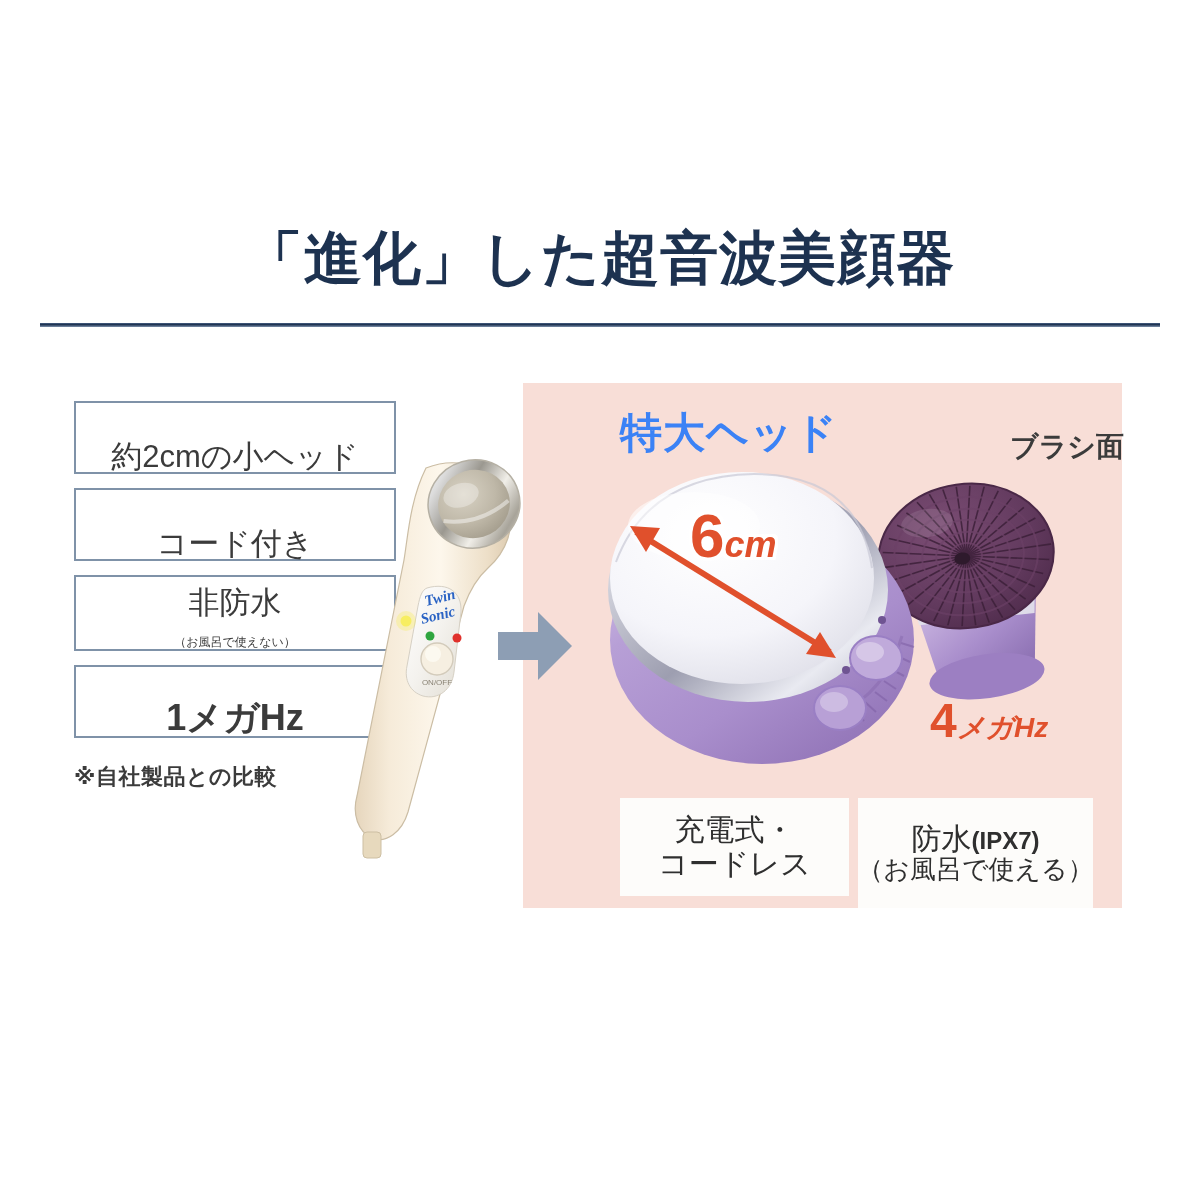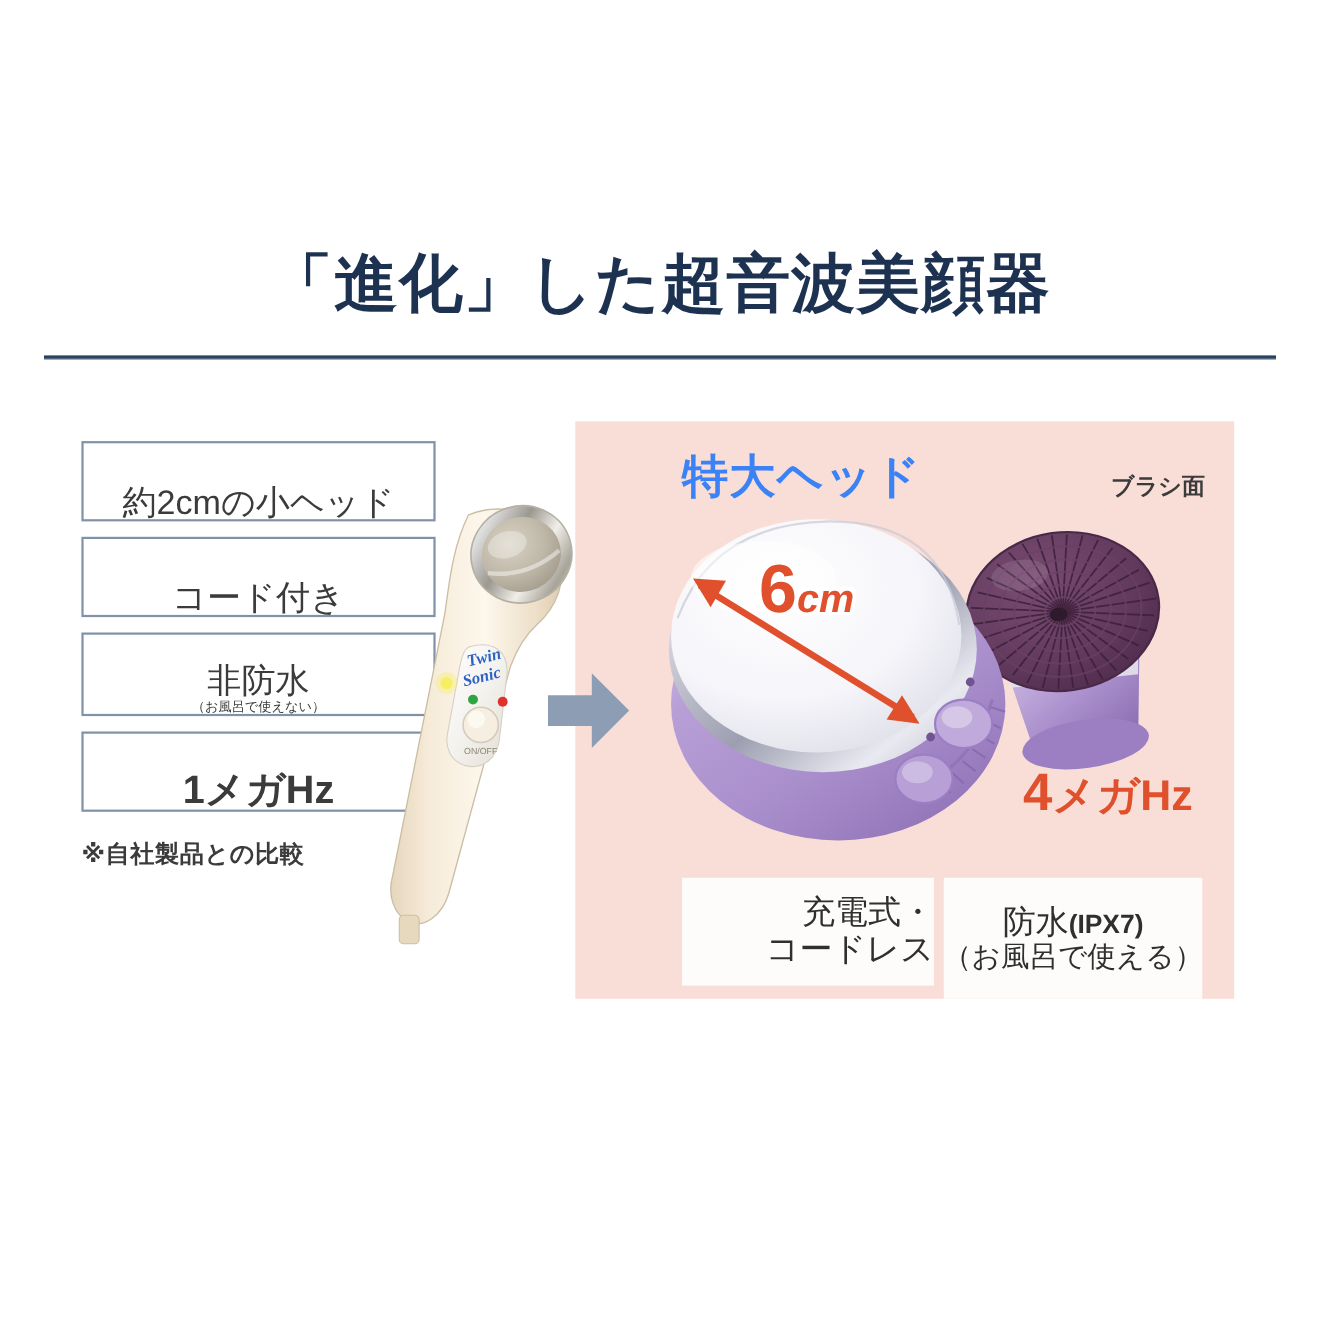--- a/index.html
+++ b/index.html
@@ -43,21 +43,21 @@
     background: #ffffff;
     height: 73px;
     margin-bottom: 14px;
     display: flex;
     flex-direction: column;
     align-items: center;
     justify-content: flex-end;
     position: relative;
     z-index: 3;
   }
-  .spec-box.tall { height: 76px; }
+  .spec-box.tall { height: 76px; gap: 16px; }
   .spec-main {
     font-size: 31px;
     color: #3b3b3b;
     line-height: 1.0;
     white-space: nowrap;
   }
   .spec-main.big {
     font-size: 36px;
     font-weight: bold;
   }
@@ -108,21 +108,21 @@
     font-weight: bold;
     color: #3b82f6;
     letter-spacing: 1px;
     z-index: 7;
     white-space: nowrap;
     text-align: right;
   }
   .brush-label {
     position: absolute;
     left: 1010px; top: 428px;
-    font-size: 21px;
+    font-size: 28px;
     font-weight: bold;
     color: #3b3b3b;
     z-index: 9;
     white-space: nowrap;
   }
 
   
   .new-device {
     position: absolute;
     left: 590px; top: 440px;
@@ -148,33 +148,33 @@
   
   .mhz-label {
     position: absolute;
     left: 930px; top: 693px;
     font-size: 48px;
     font-weight: bold;
     color: #e0502c;
     z-index: 9;
     white-space: nowrap;
   }
-  .mhz-label .mhz-unit { font-size: 39px; }
+  .mhz-label .mhz-unit { font-size: 28px; font-style: italic; }
 
   
   .feature-box {
     position: absolute;
     background: #fdfcfa;
     display: flex;
     flex-direction: column;
     align-items: center;
     justify-content: center;
     z-index: 8;
   }
-  #feature-charge { left: 620px; top: 798px; width: 229px; height: 98px; align-items: flex-end; }
+  #feature-charge { left: 620px; top: 798px; width: 229px; height: 98px; }
   #feature-water  { left: 858px; top: 798px; width: 235px; height: 110px; }
   .feature-line {
     font-size: 30px;
     color: #2f2f2f;
     line-height: 1.12;
     white-space: nowrap;
   }
   .feature-line .paren-small { font-size: 24px; font-weight: bold; }
   .feature-line.sub { font-size: 26px; }
 </style>

